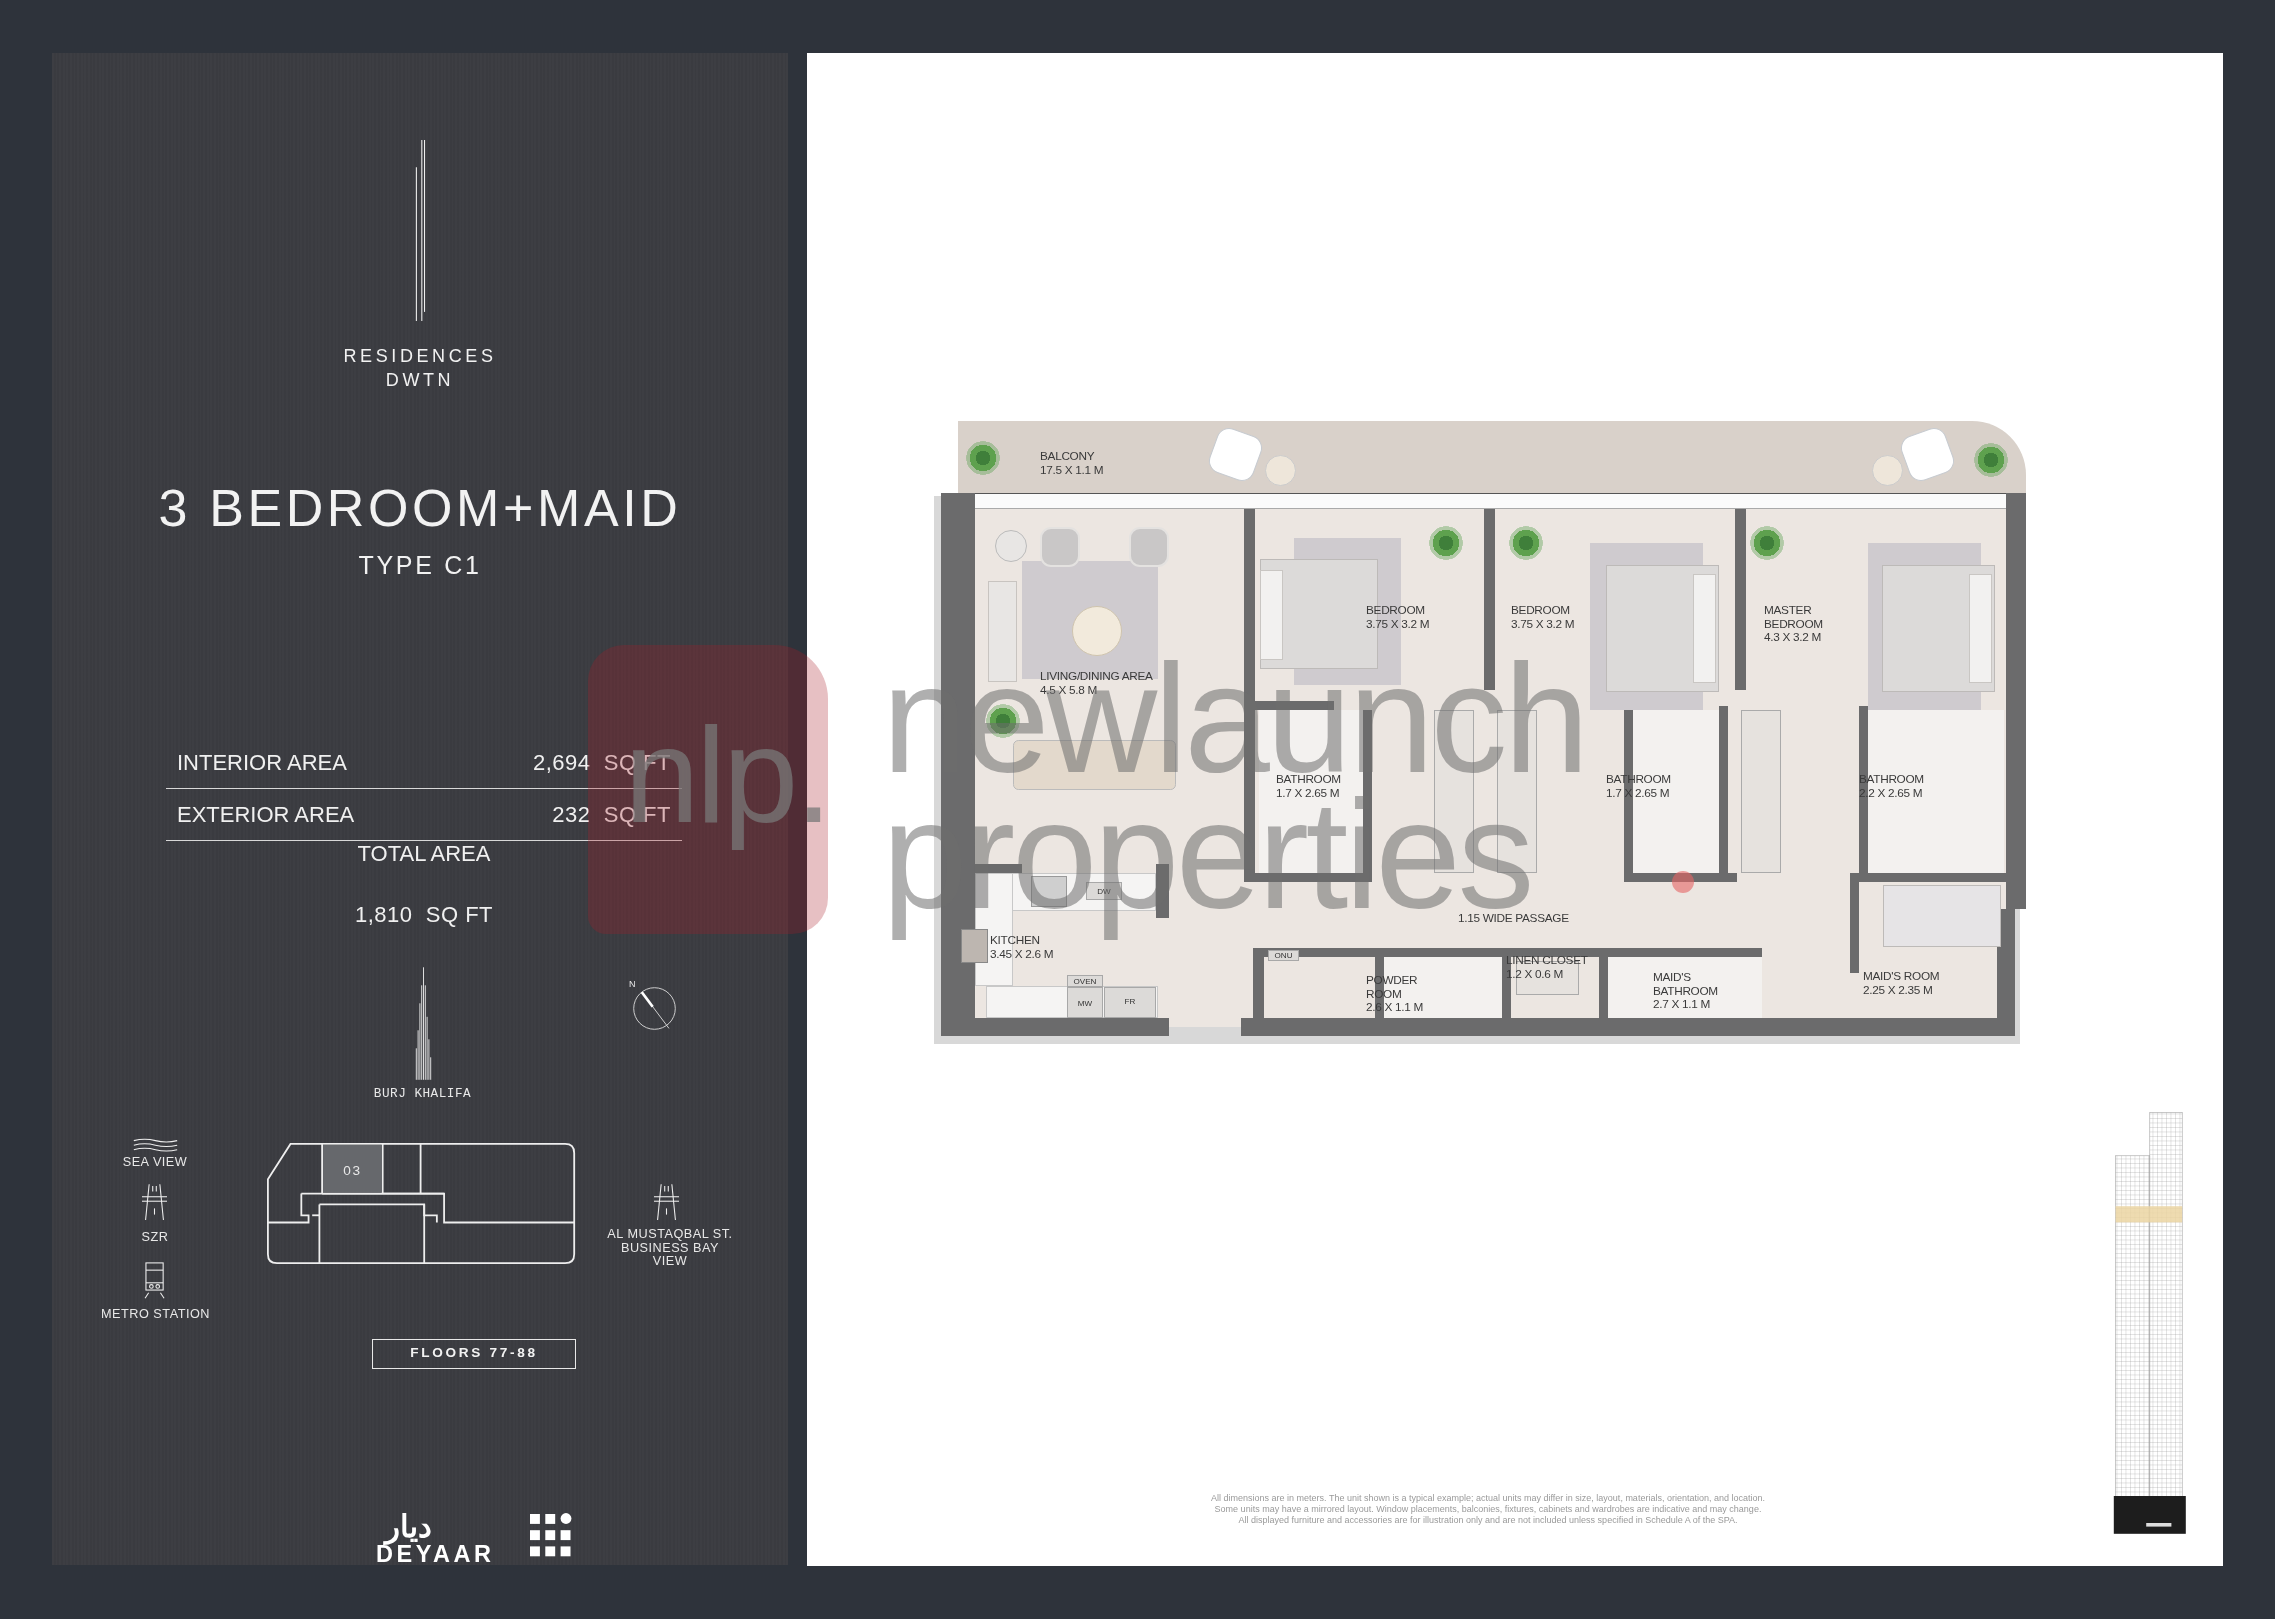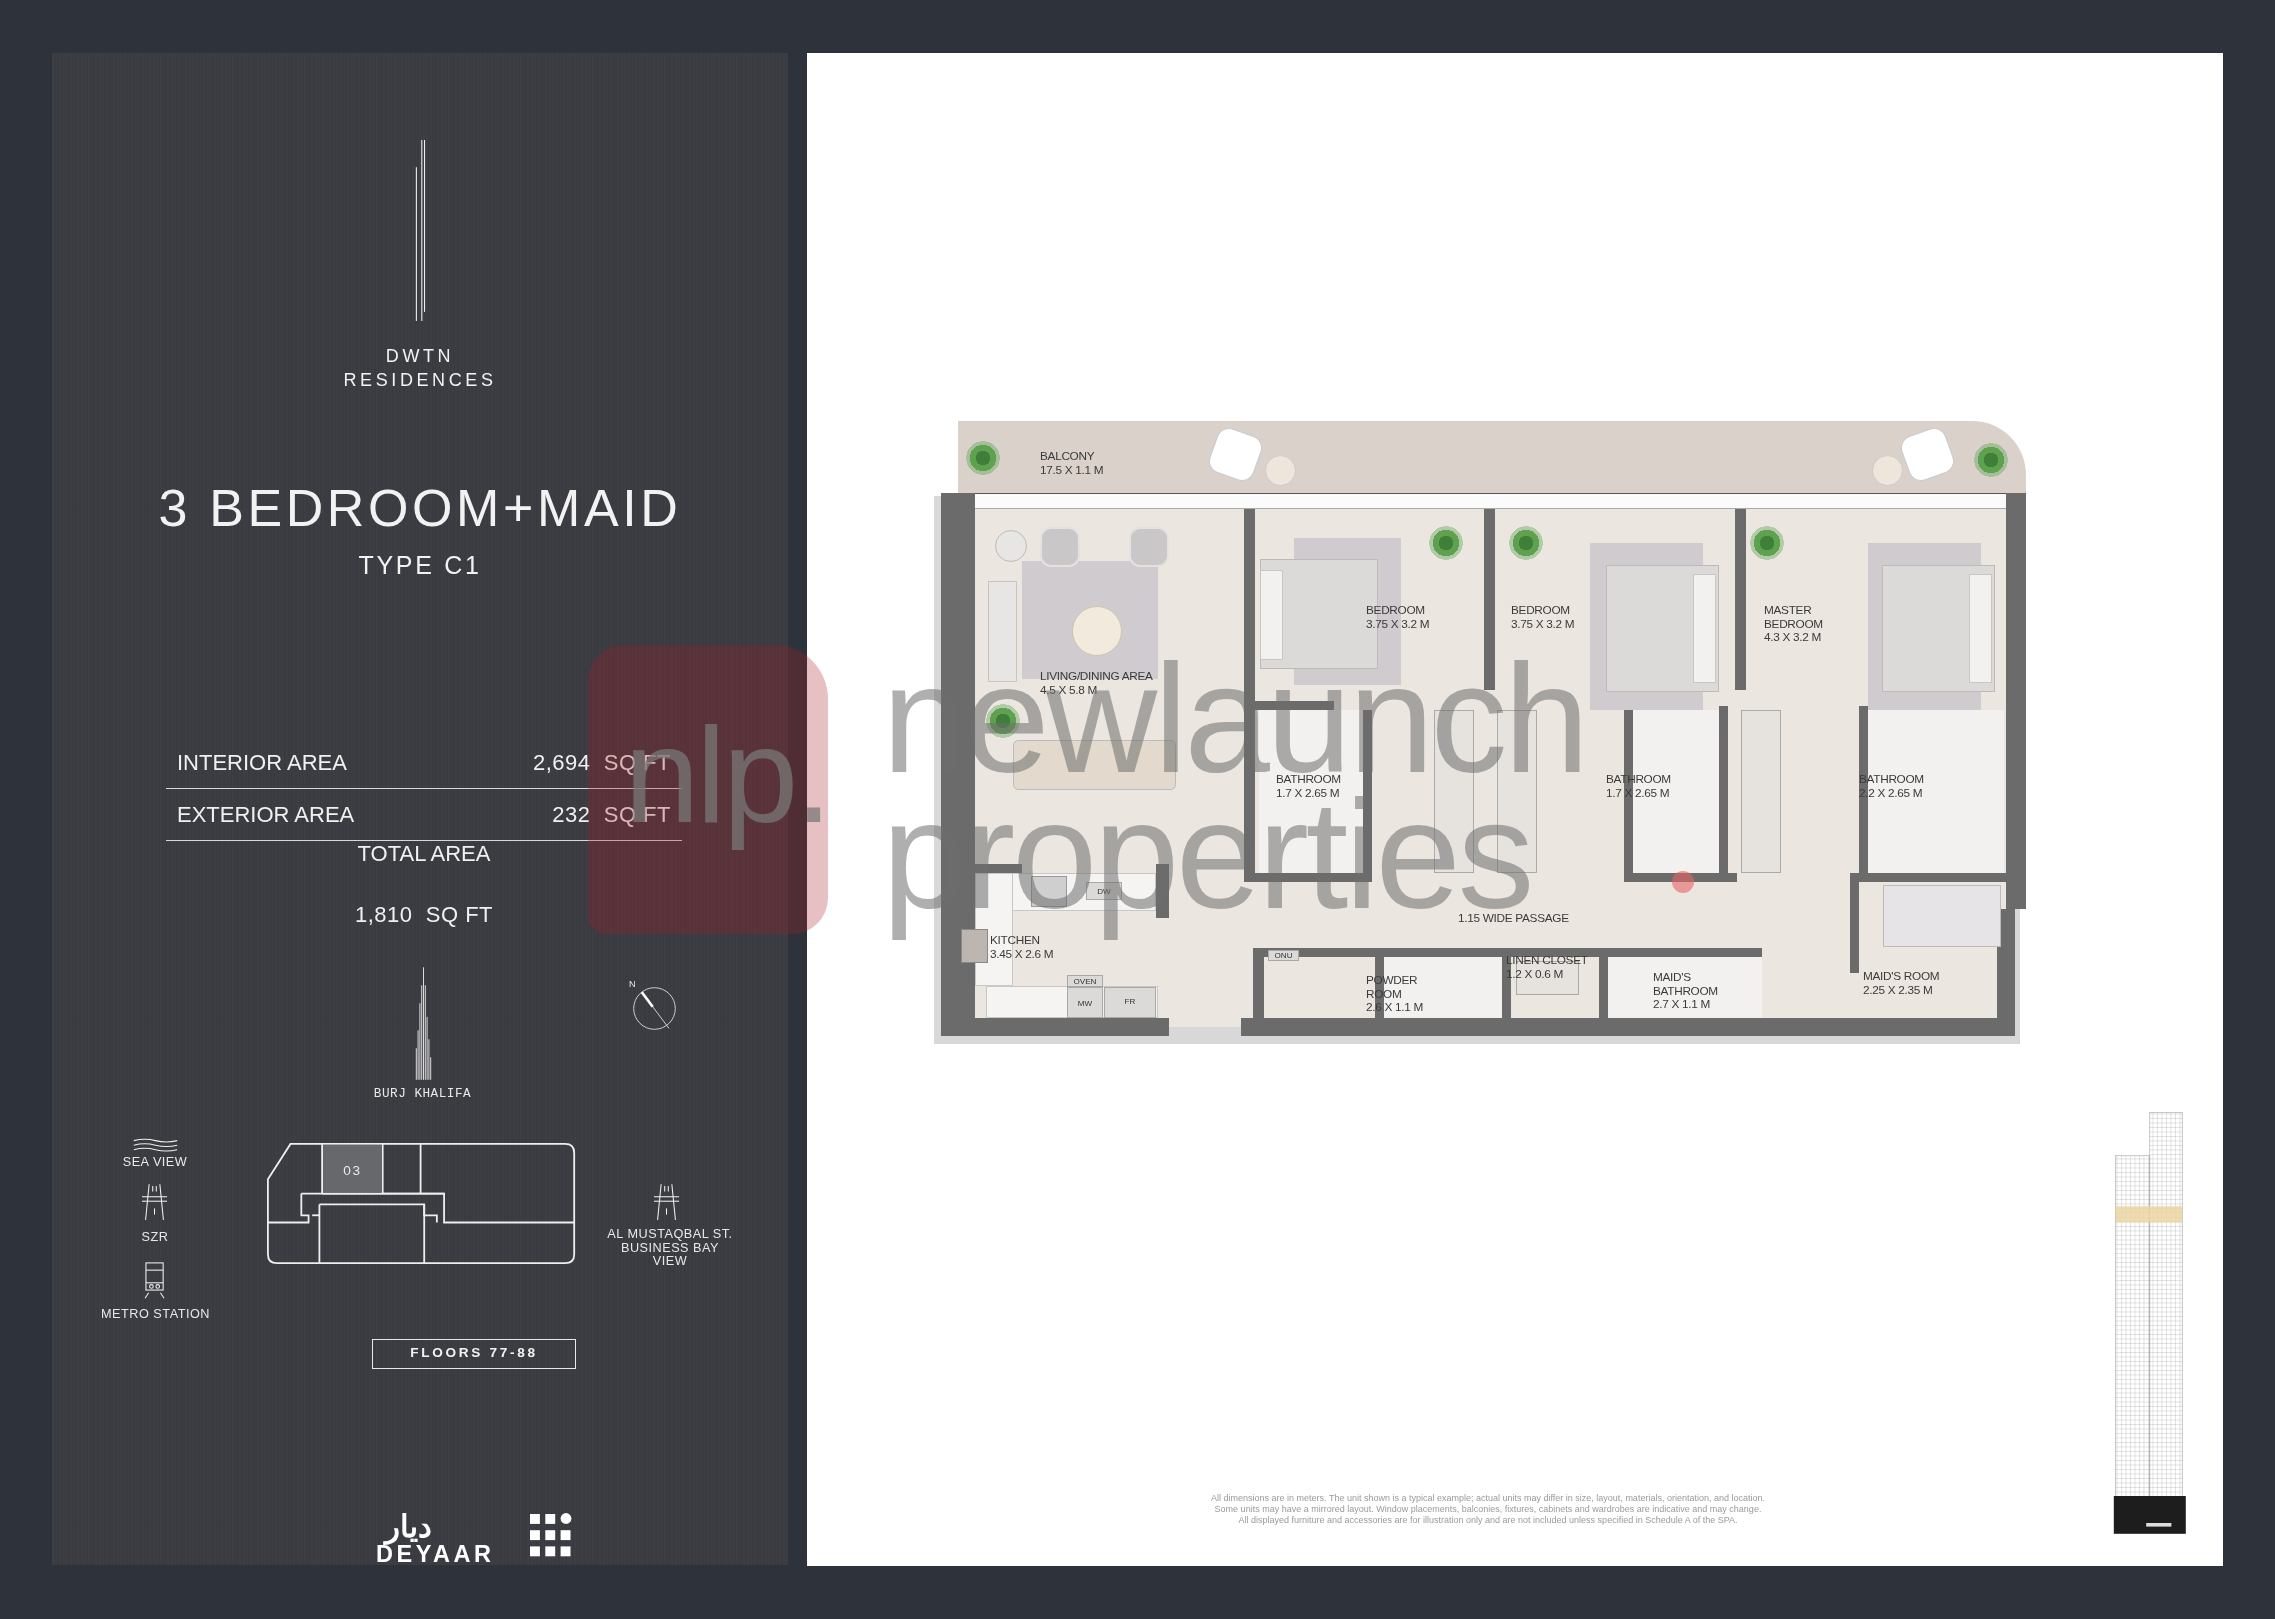--- a/index.html
+++ b/index.html
@@ -65,22 +65,22 @@
 <body>
 
 <div id="left-panel" class="abs">
 
   <svg class="abs" style="left:357px;top:87px;" width="22" height="190" viewBox="0 0 24 210">
     <line x1="8" y1="30" x2="8" y2="200" stroke="#eee" stroke-width="1.2"></line>
     <line x1="14" y1="0" x2="14" y2="200" stroke="#eee" stroke-width="1.2"></line>
     <line x1="17" y1="0" x2="17" y2="190" stroke="#eee" stroke-width="1.2"></line>
   </svg>
   <div class="lp-text" id="brand-name">
+    <div>RESIDENCES</div>
     <div>DWTN</div>
-    <div>RESIDENCES</div>
   </div>
   <div class="lp-text" id="unit-title">3 BEDROOM+MAID</div>
   <div class="lp-text" id="unit-type">TYPE C1</div>
 
   <div id="area-table">
     <div class="area-row">
       <span>INTERIOR AREA</span>
       <span class="val"><span>2,694</span>&nbsp;&nbsp;<span>SQ FT</span></span>
     </div>
     <div class="area-row">

